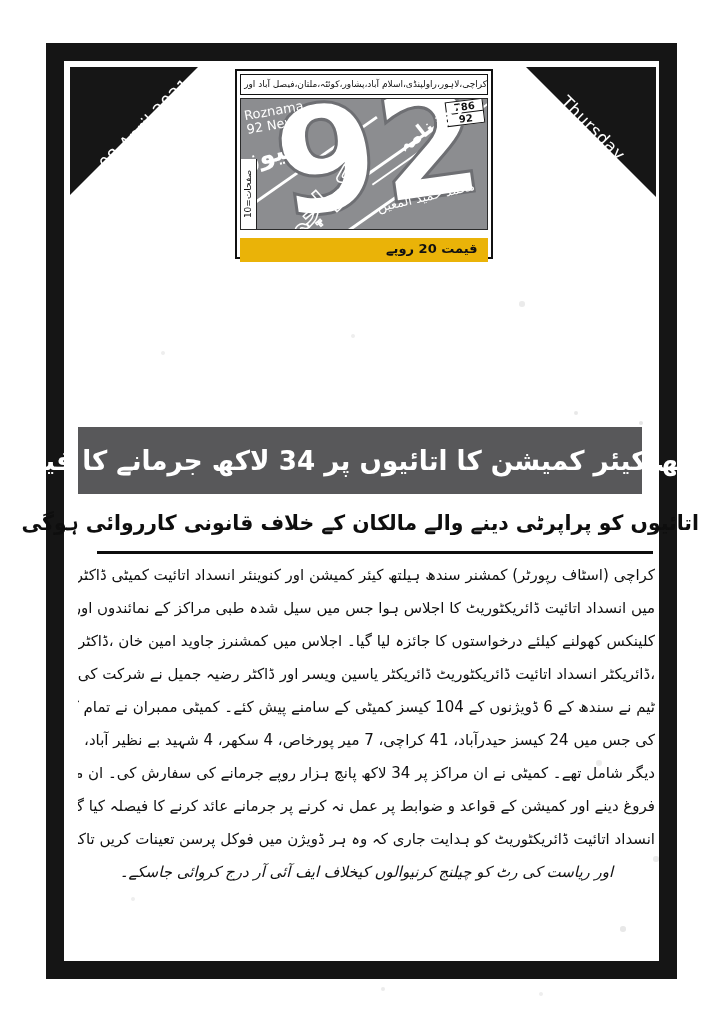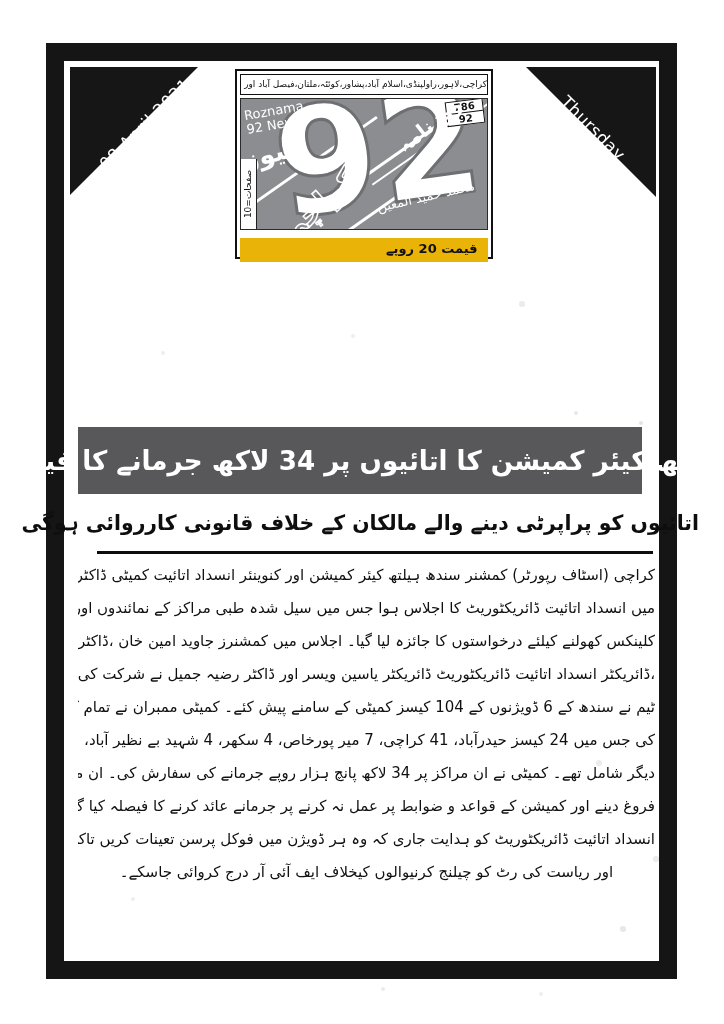--- a/index.html
+++ b/index.html
@@ -63,21 +63,21 @@
   #headline-bar span{color:#fff;font-size:27px;font-weight:bold;direction:rtl;white-space:nowrap;
             transform:scaleX(.97);}
   #subheadline{position:absolute;left:78px;top:497px;width:564px;height:52px;display:flex;
             align-items:center;justify-content:center;}
   #subheadline span{color:#0e0e0e;font-size:21px;font-weight:bold;direction:rtl;white-space:nowrap;
             transform:scaleX(.97);}
   #subrule{position:absolute;left:97px;top:551px;width:556px;height:3px;background:#0d0d0d;}
   #body-text{position:absolute;left:78px;top:559px;width:577px;}
   .body-line{direction:rtl;text-align:justify;text-align-last:justify;font-size:15px;
             line-height:33px;height:33px;color:#101010;overflow:hidden;white-space:nowrap;}
-  .body-line.last{text-align:center;text-align-last:center;}
+  .body-line.last{text-align:center;text-align-last:center;font-style:italic;}
 </style>
 </head>
 <body>
 
 <div id="page">
 
   <div id="frame"></div>
   <div id="noise"></div>
 
   <div id="corner-tl" class="corner"></div>

